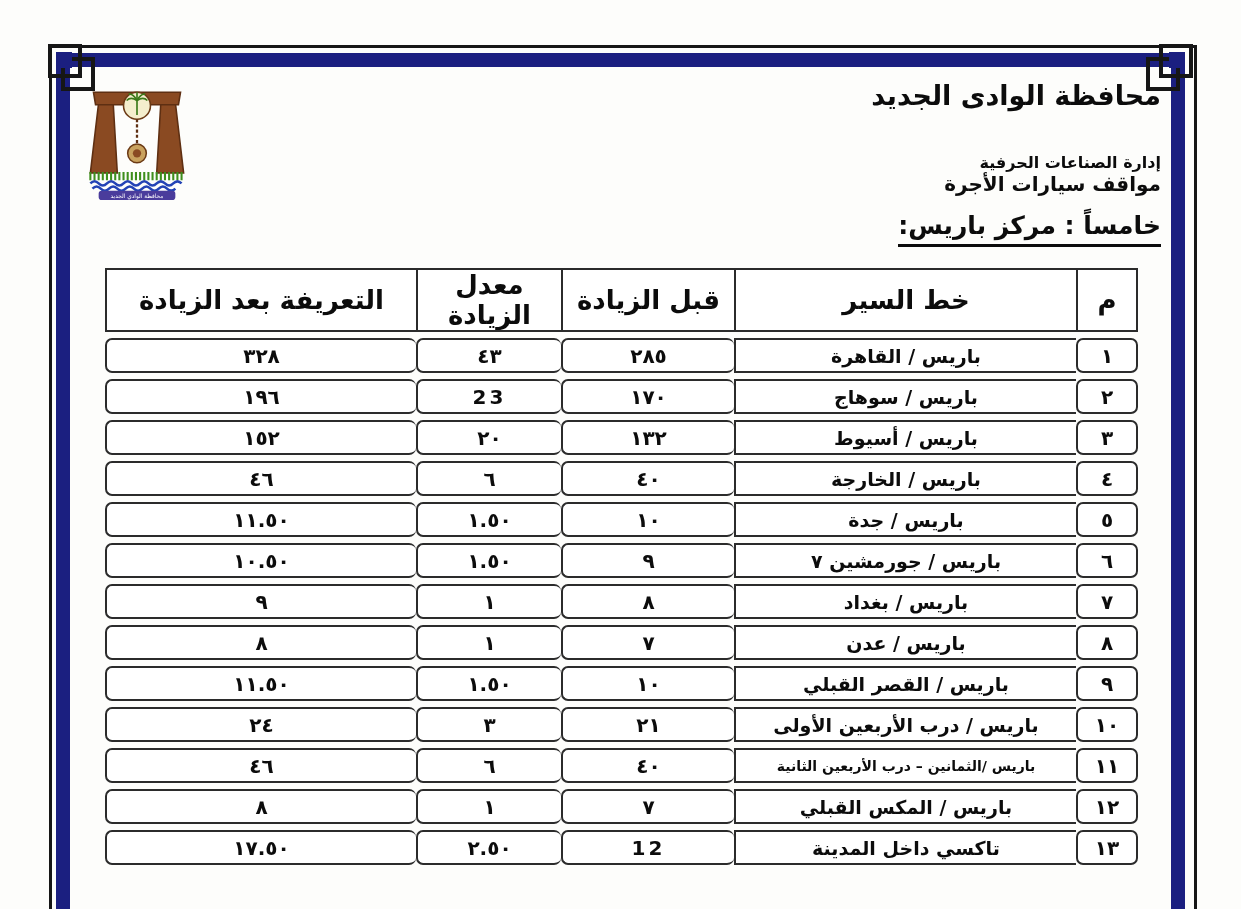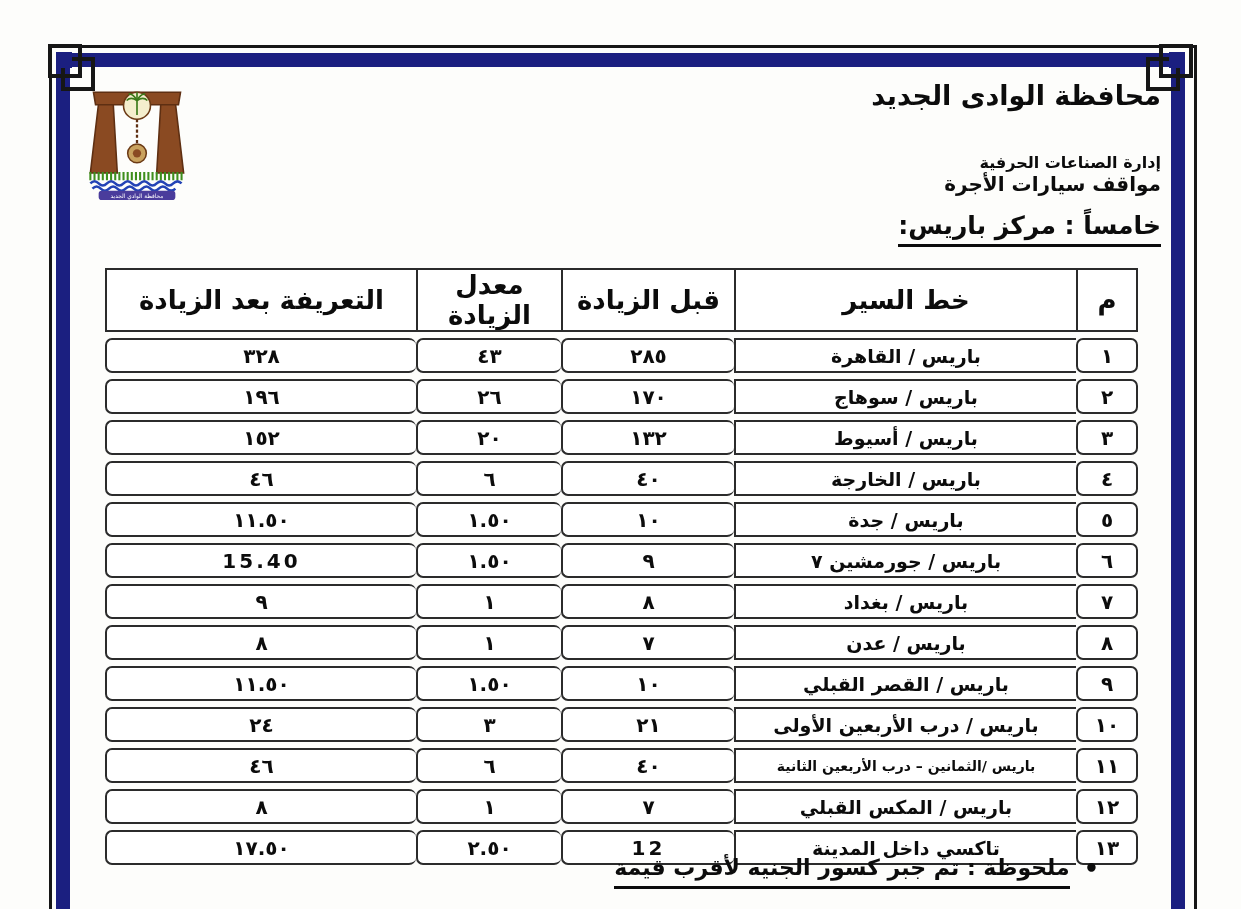--- a/index.html
+++ b/index.html
@@ -131,21 +131,21 @@
       <td class="route">باريس / القاهرة</td>
       <td class="num">٢٨٥</td>
       <td class="num">٤٣</td>
       <td class="num">٣٢٨</td>
     </tr>
 
     <tr>
       <td class="num">٢</td>
       <td class="route">باريس / سوهاج</td>
       <td class="num">١٧٠</td>
-      <td class="num">٢٦</td>
+      <td class="num">23</td>
       <td class="num">١٩٦</td>
     </tr>
 
     <tr>
       <td class="num">٣</td>
       <td class="route">باريس / أسيوط</td>
       <td class="num">١٣٢</td>
       <td class="num">٢٠</td>
       <td class="num">١٥٢</td>
     </tr>
@@ -164,21 +164,21 @@
       <td class="num">١٠</td>
       <td class="num">١.٥٠</td>
       <td class="num">١١.٥٠</td>
     </tr>
 
     <tr>
       <td class="num">٦</td>
       <td class="route">باريس / جورمشين ٧</td>
       <td class="num">٩</td>
       <td class="num">١.٥٠</td>
-      <td class="num">15.40</td>
+      <td class="num">١٠.٥٠</td>
     </tr>
 
     <tr>
       <td class="num">٧</td>
       <td class="route">باريس / بغداد</td>
       <td class="num">٨</td>
       <td class="num">١</td>
       <td class="num">٩</td>
     </tr>
 
@@ -226,17 +226,14 @@
       <td class="num">١٣</td>
       <td class="route">تاكسي داخل المدينة</td>
       <td class="num">12</td>
       <td class="num">٢.٥٠</td>
       <td class="num">١٧.٥٠</td>
     </tr>
   </tbody>
     </table>
   </div>
 
-  <div class="note-line">
-    <span class="note-bullet">•</span><span class="note-text">ملحوظة : تم جبر كسور الجنيه لأقرب قيمة</span>
-  </div>
 
 </div>
 
 </body></html>

